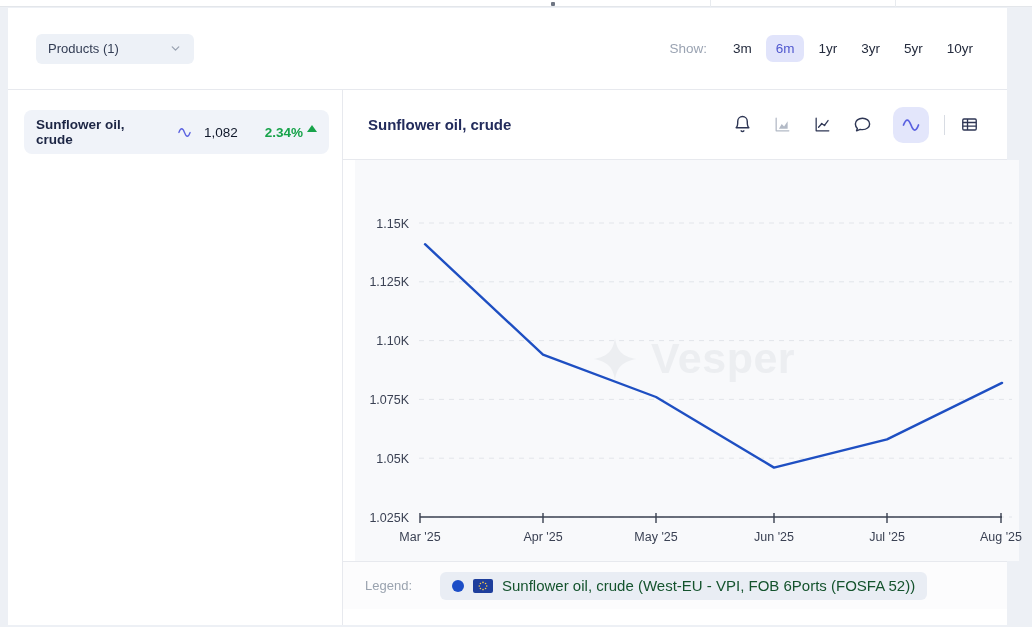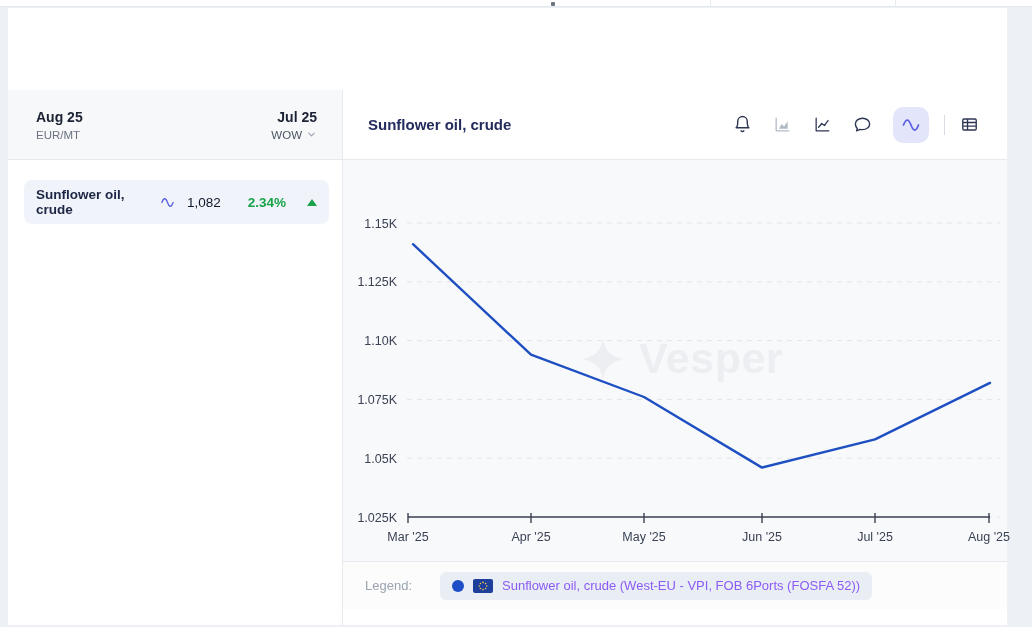--- a/index.html
+++ b/index.html
@@ -34,81 +34,83 @@
   .col-title { font-size:14px; font-weight:700; color:#1B2233; }
   .col-sub { font-size:11.5px; color:#6B7280; margin-top:4px; }
   .col-right { text-align:right; }
   .col-sub.sortable { display:flex; align-items:center; gap:4px; justify-content:flex-end; color:#4B5563; cursor:pointer; }
   .col-sub .chev { width:11px; height:11px; }
   .product-row { margin:20px 13px 0 16px; height:44px; background:#F0F3F9; border-radius:8px; cursor:pointer;
                  display:flex; align-items:center; padding:0 12px; gap:9px; }
   .product-name { font-size:13.5px; font-weight:700; color:#1C2544; }
   .mini-wave { width:21px; height:15px; color:#5A61E0; flex:none; margin-left:4px; }
   .product-value { margin-left:auto; font-size:13.5px; color:#0f172a; }
-  .product-change { display:flex; align-items:center; gap:21px; margin-left:18px; }
+  .product-change { display:flex; gap:4px; margin-left:18px; }
   .product-change b { font-size:13.5px; font-weight:600; color:#17A34A; }
   .tri-up { width:0; height:0; border-left:5px solid transparent; border-right:5px solid transparent; border-bottom:7px solid #17A34A; }
   
   .chart-panel { position:absolute; left:335px; top:82px; width:664px; height:535px; background:#FFFFFF; }
   .chart-header { height:70px; border-bottom:1px solid #E7E9EE; background:#FFFFFF;
                   display:flex; align-items:center; justify-content:space-between; padding:0 28px 0 25px; }
   .chart-title { font-size:15px; font-weight:700; color:#232C5C; }
   .icon-row { display:flex; align-items:center; gap:21px; }
   .hicon { width:19px; height:19px; color:#2E3654; display:block; cursor:pointer; }
   .hicon.muted { color:#B3BAC6; }
   .wave-btn { width:36px; height:36px; border-radius:10px; background:#E3E6FB; border:none; cursor:pointer;
               display:flex; align-items:center; justify-content:center; color:#5A61E0; }
   .wave-btn svg { width:20px; height:20px; display:block; }
   .vdiv { width:1px; height:20px; background:#D8DCE3; margin:0 -6px; }
   
-  .chart-area { position:absolute; left:0; top:70px; width:664px; height:401px; background:#F8F9FB; }
+  .chart-area { position:absolute; left:12px; top:70px; width:664px; height:401px; background:#F8F9FB; }
   .watermark { position:absolute; left:237px; top:174px; display:flex; align-items:center; gap:13px; color:#ECEEF1; pointer-events:none; }
   .watermark svg { width:46px; height:46px; }
   .watermark span { font-size:43px; font-weight:700; letter-spacing:0.5px; }
   #chart-svg { position:absolute; left:0; top:0; width:664px; height:401px; overflow:visible; }
   
   .legend-row { position:absolute; left:0; top:471px; width:664px; height:48px; background:#FCFCFD; border-top:1px solid #E7E9EE;
                 display:flex; align-items:center; padding-left:22px; }
   .legend-label { font-size:13px; color:#9AA3AF; }
   .legend-pill { margin-left:28px; height:28px; background:#E9EDF4; border-radius:6px;
-                 display:flex; align-items:center; gap:9px; padding:0 12px; font-size:13px; color:#8b5cf6; }
+                 display:flex; align-items:center; gap:9px; padding:0 12px; font-size:15px; color:#14532d; }
   .dot-marker { width:12px; height:12px; border-radius:50%; background:#1D4EC7; flex:none; }
   .flag { width:20px; height:14px; flex:none; }
   .flag svg { width:20px; height:14px; display:block; }
   
   .footer-strip { position:absolute; left:0; top:627px; width:1032px; height:14px; background:#FFFFFF; }
 </style>
 </head>
 <body>
 
 <div class="top-strip">
   <span class="nav-dot"></span>
   <span class="nav-mark" style="left:710px;"></span>
   <span class="nav-mark" style="left:895px;"></span>
 </div>
 
 <div class="card">
 
+  <div class="toolbar">
+    <button class="products-btn">
+      <span>Products (1)</span>
+      <svg class="chev" viewBox="0 0 24 24" fill="none" stroke="currentColor" stroke-width="2.4" stroke-linecap="round" stroke-linejoin="round">
+          <path d="M6 9l6 6 6-6"></path>
+        </svg>
+    </button>
+    <div class="show-group">
+      <span class="show-label">Show:</span>
+      <button class="range">3m</button>
+      <button class="range sel">6m</button>
+      <button class="range">1yr</button>
+      <button class="range">3yr</button>
+      <button class="range">5yr</button>
+      <button class="range">10yr</button>
+    </div>
+  </div>
 
   <aside class="sidebar">
-    <div class="sidebar-header">
-      <div>
-        <div class="col-title">Aug 25</div>
-        <div class="col-sub">EUR/MT</div>
-      </div>
-      <div class="col-right">
-        <div class="col-title">Jul 25</div>
-        <div class="col-sub sortable">
-          <span>WOW</span>
-          <svg class="chev" viewBox="0 0 24 24" fill="none" stroke="#9AA3B2" stroke-width="2.4" stroke-linecap="round" stroke-linejoin="round">
-              <path d="M6 9l6 6 6-6"></path>
-            </svg>
-        </div>
-      </div>
-    </div>
     <div class="product-row">
       <span class="product-name">Sunflower oil, crude</span>
       <svg class="mini-wave" viewBox="0 0 24 24" fill="none" stroke="currentColor" stroke-width="2.1" stroke-linecap="round">
           <path d="M3 12c3-8 6-8 9 0s6 8 9 0"></path>
         </svg>
       <span class="product-value">1,082</span>
       <span class="product-change">
         <b>2.34%</b>
         <span class="tri-up"></span>
       </span>

